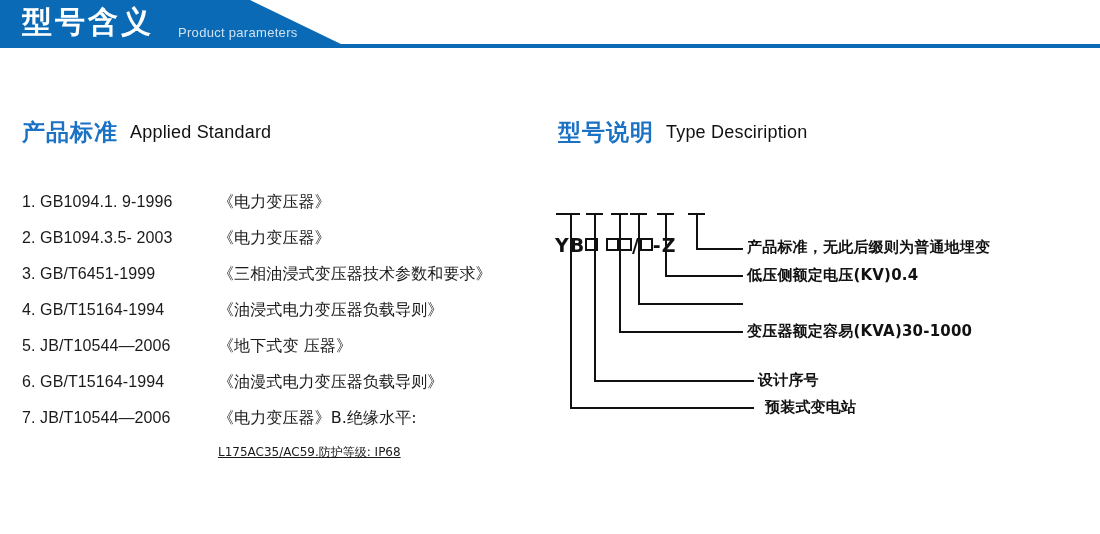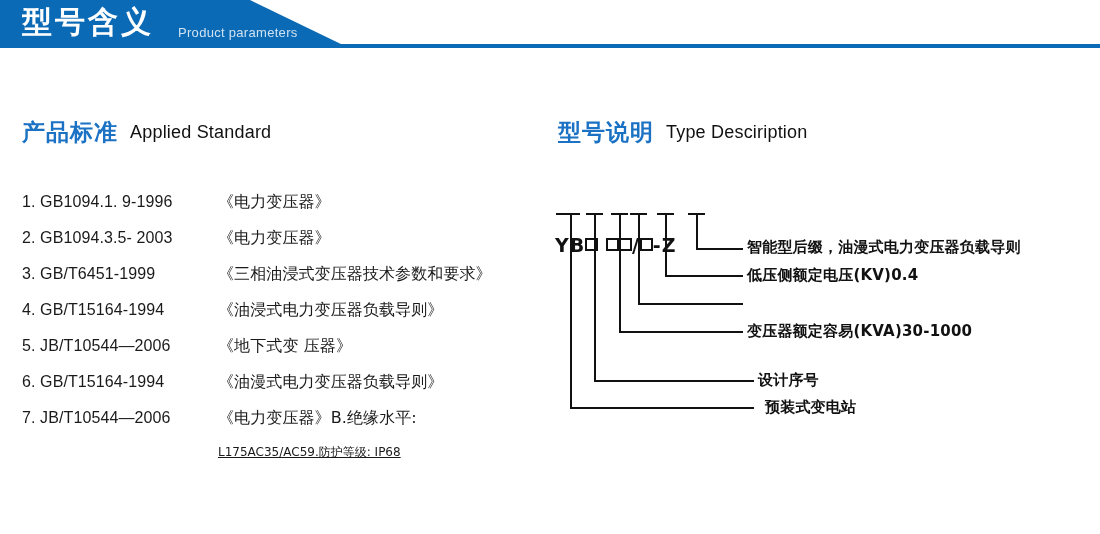--- a/index.html
+++ b/index.html
@@ -253,19 +253,19 @@
 
   <div class="stem" style="left:74px;  top:23px; height:120px;"></div>
   <div class="run" style="left:74px;  top:141px; width:124px;"></div>
 
   <div class="stem" style="left:49px;  top:23px; height:169px;"></div>
   <div class="run" style="left:49px;  top:190px; width:160px;"></div>
 
   <div class="stem" style="left:25px;  top:23px; height:196px;"></div>
   <div class="run" style="left:25px;  top:217px; width:184px;"></div>
 
-  <div class="dlabel" style="left:202px; top:48px;">智能型后缀，油漫式电力变压器负载导则</div>
+  <div class="dlabel" style="left:202px; top:48px;">产品标准，无此后缀则为普通地埋变</div>
   <div class="dlabel" style="left:202px; top:76px;">低压侧额定电压(KV)0.4</div>
   <div class="dlabel" style="left:202px; top:132px;">变压器额定容易(KVA)30-1000</div>
   <div class="dlabel" style="left:213px; top:181px;">设计序号</div>
   <div class="dlabel" style="left:213px; top:208px;margin-left:7px;">预装式变电站</div>
 
 </div>
 
 </body></html>

